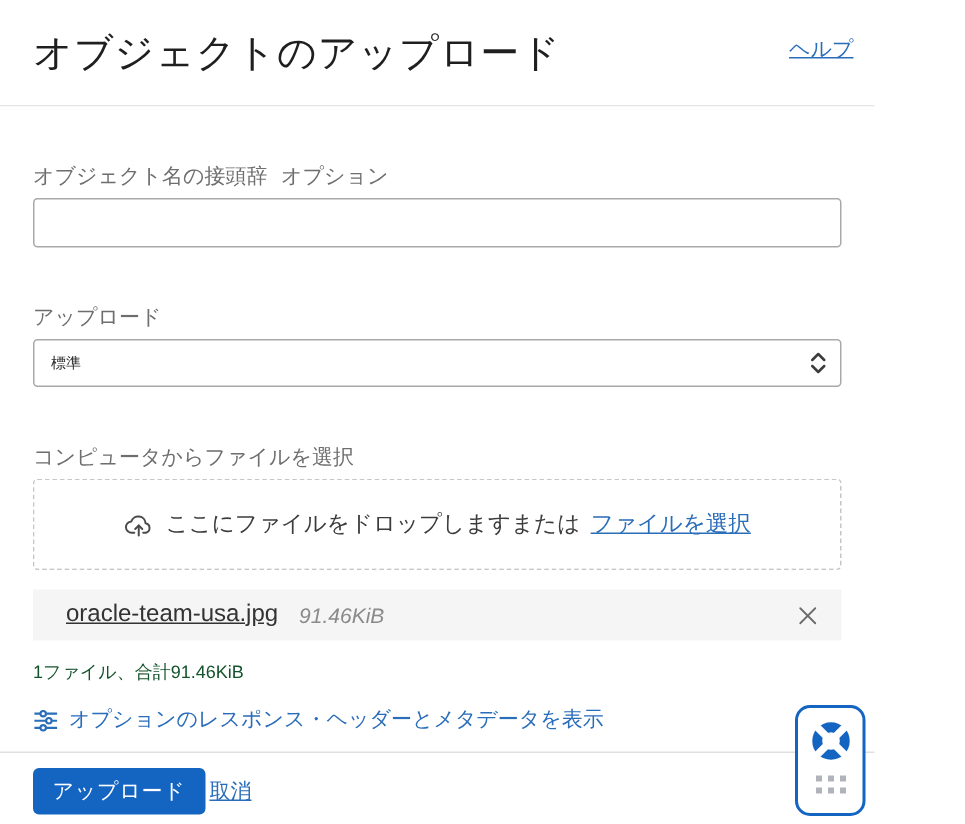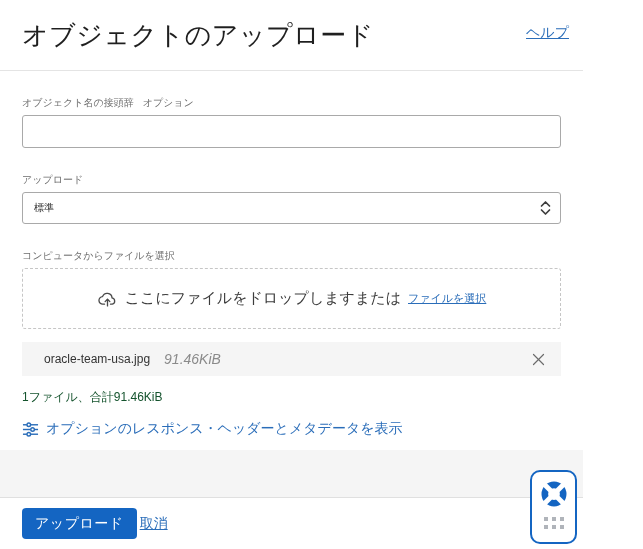--- a/index.html
+++ b/index.html
@@ -24,47 +24,47 @@
     border-bottom: 1px solid #e4e4e4;
   }
   .hdr h1 {
     font-size: 26px; font-weight: 400; color: #1f1f1f;
     letter-spacing: 0.5px;
   }
   a.lnk { color: #2a6db9; text-decoration: underline; cursor: pointer; font-size: 14px; }
   .hdr .help { margin-top: -4px; }
   
   .content { padding: 0 22px; background: #fff; }
-  .lbl { font-size: 10px; color: #6e6e6e; margin-top: 25px; }
+  .lbl { font-size: 14px; color: #6e6e6e; margin-top: 38px; }
   .lbl .opt { margin-left: 9px; }
   .txt-input {
     margin-top: 5px; width: 100%; height: 33px;
     border: 1px solid #a9a9a9; border-radius: 3px;
     font-size: 14px; padding: 0 10px; color: #2b2b2b;
     font-family: inherit; outline: none; display: block;
   }
   .select {
     margin-top: 5px; width: 100%; height: 32px;
     border: 1px solid #a9a9a9; border-radius: 3px;
     display: flex; align-items: center; justify-content: space-between;
     padding: 0 9px 0 11px; cursor: pointer; background: #fff;
   }
   .select .val { font-size: 10px; color: #2b2b2b; }
   .dropzone {
     margin-top: 5px; height: 61px;
     border: 1px dashed #c6c6c6; border-radius: 3px;
     display: flex; align-items: center; justify-content: center;
     font-size: 15px; color: #3c3c3c; gap: 7px;
   }
-  .dropzone a.lnk { font-size: 11px; }
+  .dropzone a.lnk { font-size: 15px; }
   .filerow {
     margin-top: 13px; height: 34px; background: #f5f5f5;
     display: flex; align-items: center; padding: 0 14px 0 22px;
   }
-  .filerow .fname { font-size: 12px; color: #333; }
+  .filerow .fname { font-size: 16px; color: #333; text-decoration: underline; }
   .filerow .fsize { font-size: 14px; color: #8a8a8a; font-style: italic; margin-left: 14px; }
   .filerow .close {
     margin-left: auto; width: 18px; height: 18px; border: none; background: none;
     cursor: pointer; display: flex; align-items: center; justify-content: center; padding: 0;
   }
   .summary { margin-top: 13px; font-size: 12px; color: #14532d; }
   .meta-row { margin: 14px 0 12px 0; display: flex; align-items: center; gap: 7px; }
   .meta-row a { text-decoration: none; font-size: 14px; color: #2a6db9; cursor: pointer; }
   
   .filler { flex: 1 1 auto; background: #f5f5f5; }

